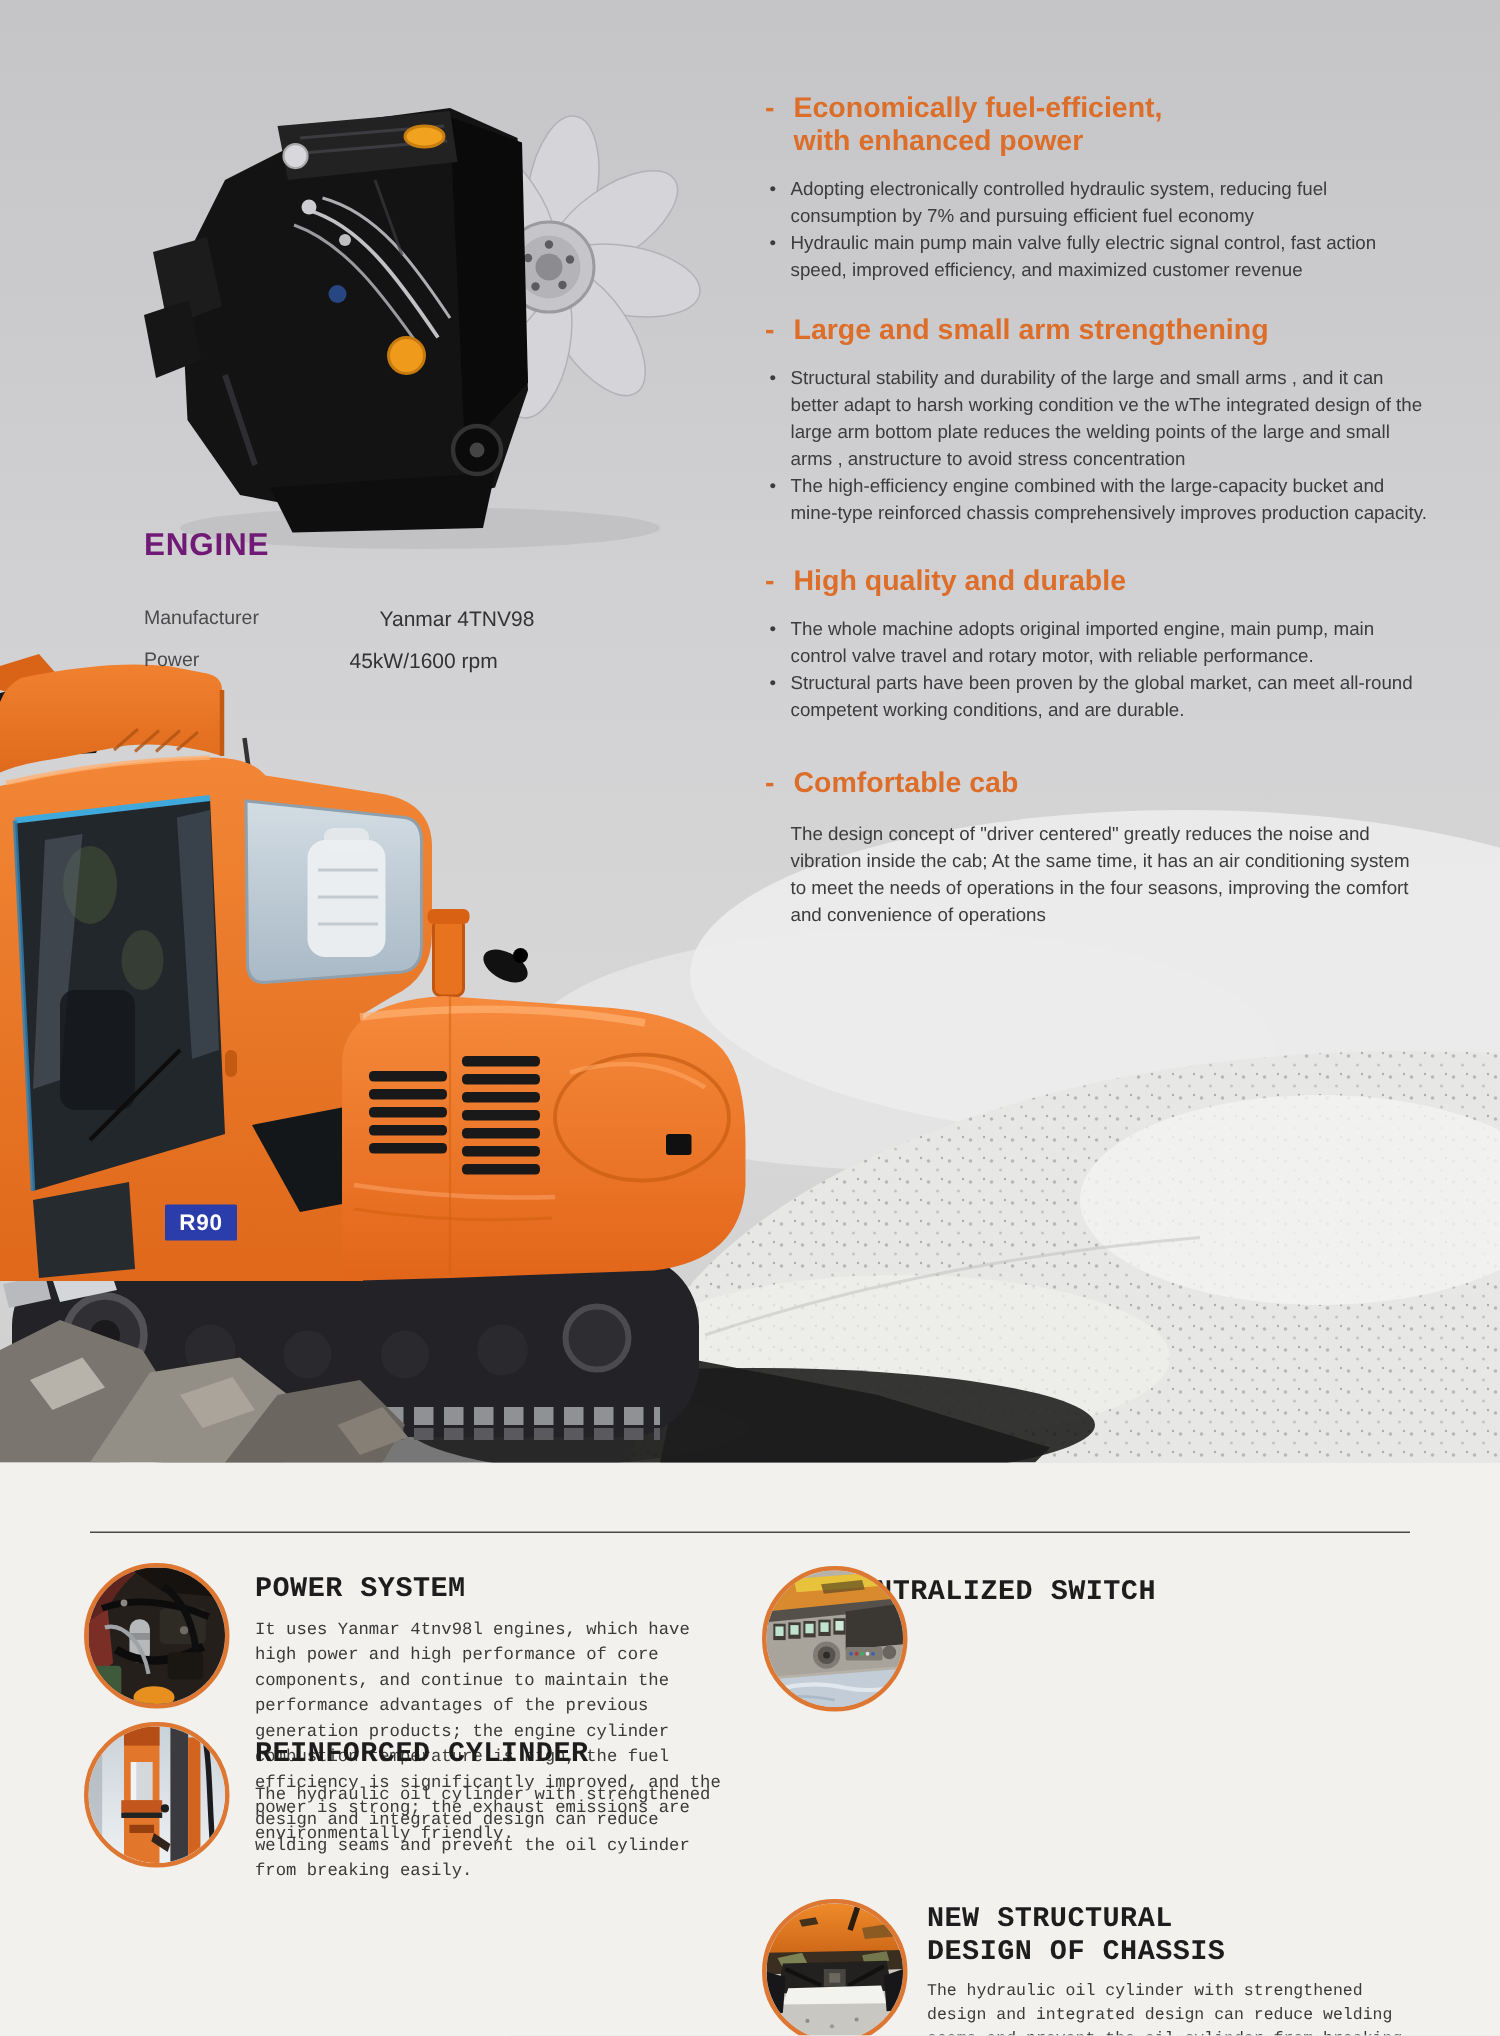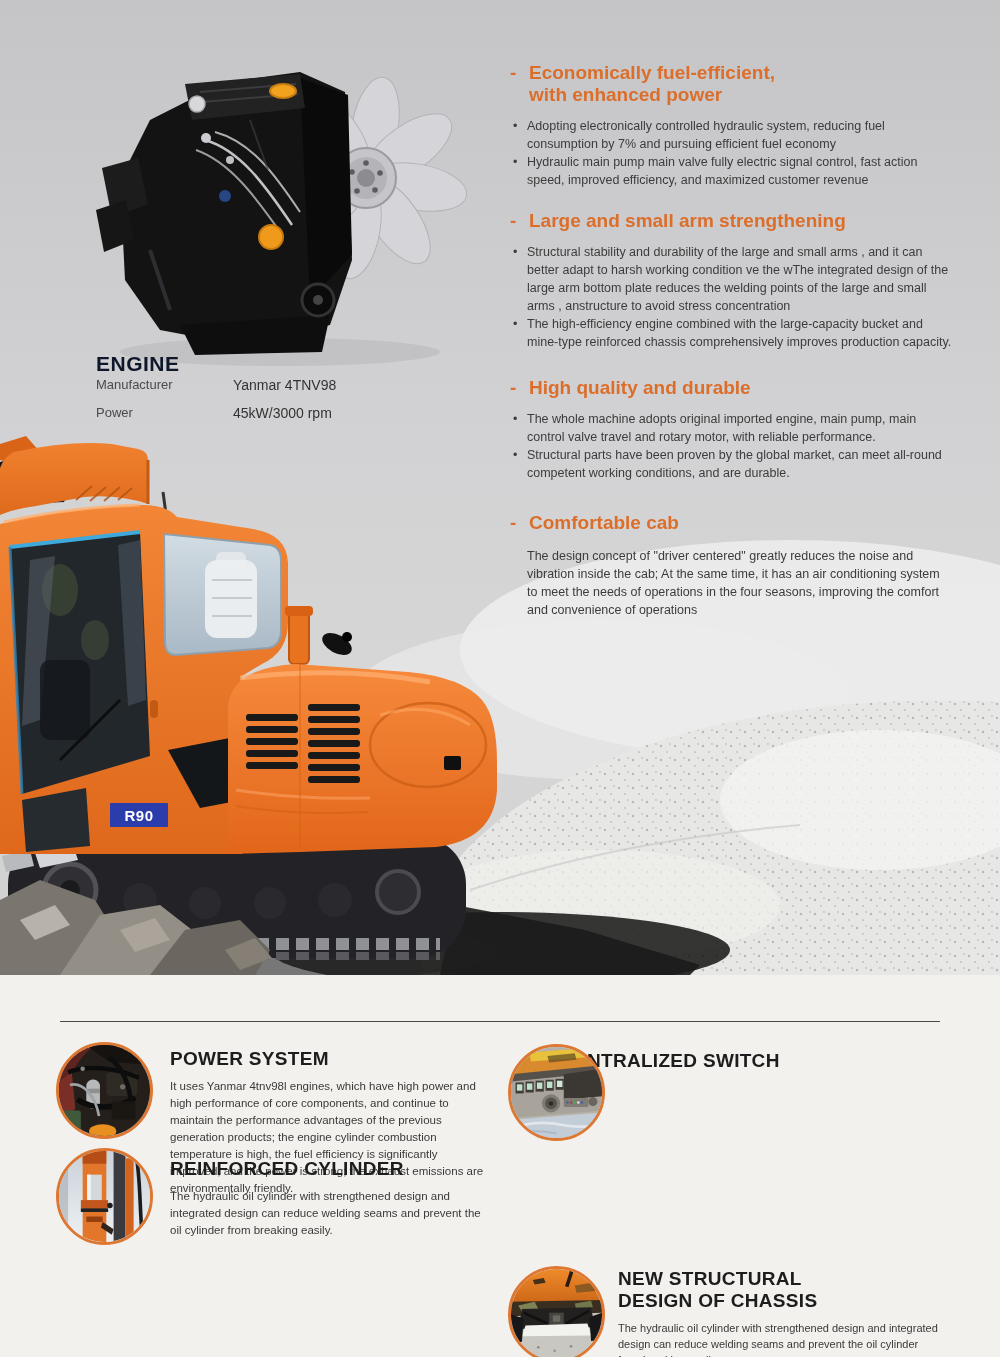--- a/index.html
+++ b/index.html
@@ -1,44 +1,44 @@
 <!DOCTYPE html>
 <html><head>
 <meta charset="utf-8">
 <style>
   html,body{margin:0;padding:0;background:#e9e9e9;}
   .page{position:relative;width:1000px;height:1357px;margin:0 auto;background:#f2f1ee;
         font-family:"Liberation Sans",sans-serif;overflow:hidden;}
   .photo{position:absolute;left:0;top:0;width:1000px;height:975px;display:block;}
 
   
-  .badge{position:absolute;left:110px;top:803px;width:58px;height:24px;background:#2b3daa;
+  .badge{position:absolute;left:110px;top:803px;width:48px;height:24px;background:#2b3daa;
          color:#fff;font-weight:bold;font-size:15px;display:flex;align-items:center;justify-content:center;
          letter-spacing:.5px;border-radius:1px;}
 
   
   .engine-block{position:absolute;left:96px;top:352px;width:360px;}
-  .engine-title{font-size:21px;font-weight:bold;color:#0f172a;letter-spacing:.5px;}
+  .engine-title{font-size:21px;font-weight:bold;color:#701a75;letter-spacing:.5px;}
   .spec-row{display:flex;margin-top:12px;}
-  .spec-row.first{margin-top:1px;}
+  .spec-row.first{margin-top:28px;gap:20px;}
   .spec-label{width:137px;font-size:13px;color:#4a4a4a;}
   .spec-value{font-size:14px;color:#333;}
 
   
   .right-col{position:absolute;left:510px;top:62px;width:442px;}
   .sec-h{display:flex;color:#dc6e2a;font-size:19px;line-height:22px;font-weight:bold;}
   .sec-h .dash{width:19px;flex:none;}
   ul.blist{margin:11px 0 0 0;padding:0;list-style:none;}
   li.b{position:relative;padding-left:17px;font-size:12.5px;line-height:18px;color:#3c3c3c;}
   li.b::before{content:"\2022";position:absolute;left:3px;top:0;color:#3c3c3c;}
   .cab-para{margin:13px 0 0 17px;font-size:12.5px;line-height:18px;color:#3c3c3c;}
 
   
   .divider{position:absolute;left:60px;top:1021px;width:880px;height:1px;background:#4a4a4a;}
-  .feat{position:absolute;}
+  .feat{position:absolute;font-family:Liberation Mono, monospace;}
   .feat-circle{position:absolute;left:0;top:0;width:97px;height:97px;border-radius:50%;
                border:3px solid #dd7732;overflow:hidden;background:#ddd;box-sizing:border-box;}
   .feat-circle svg{display:block;width:100%;height:100%;}
   .feat-body{margin-left:114px;padding-top:6px;}
   .feat-title{font-size:19px;font-weight:bold;color:#1d1d1d;line-height:22px;letter-spacing:.3px;}
   .feat-text{margin-top:8px;font-size:11.5px;line-height:17px;color:#3a3a3a;}
   .feat-text.small{font-size:11px;line-height:16px;}
 </style>
 </head>
 <body>
@@ -247,21 +247,21 @@
   <div class="badge">R90</div>
 
   <div class="engine-block">
     <div class="engine-title">ENGINE</div>
     <div class="spec-row first">
       <span class="spec-label">Manufacturer</span>
       <span class="spec-value">Yanmar 4TNV98</span>
     </div>
     <div class="spec-row">
       <span class="spec-label">Power</span>
-      <span class="spec-value">45kW/3000 rpm</span>
+      <span class="spec-value">45kW/1600 rpm</span>
     </div>
   </div>
 
   <div class="right-col">
 
     <div class="sec">
       <div class="sec-h">
         <span class="dash">-</span>
         <span>
           <span>Economically fuel-efficient,</span><br>

